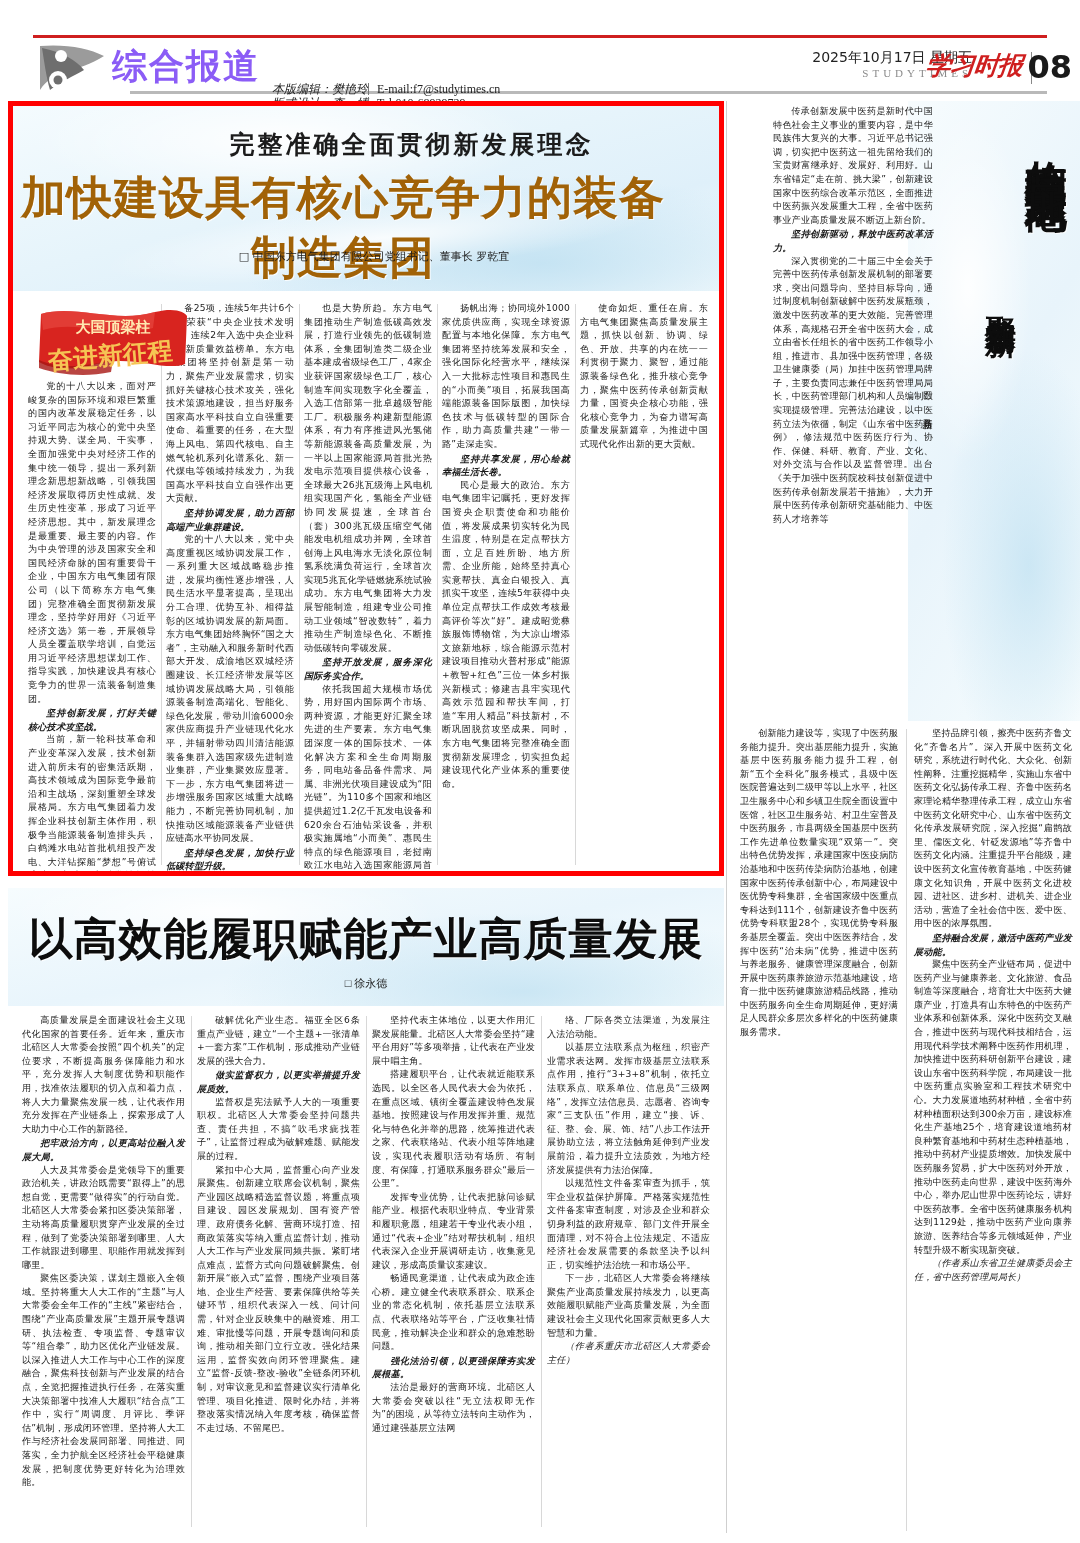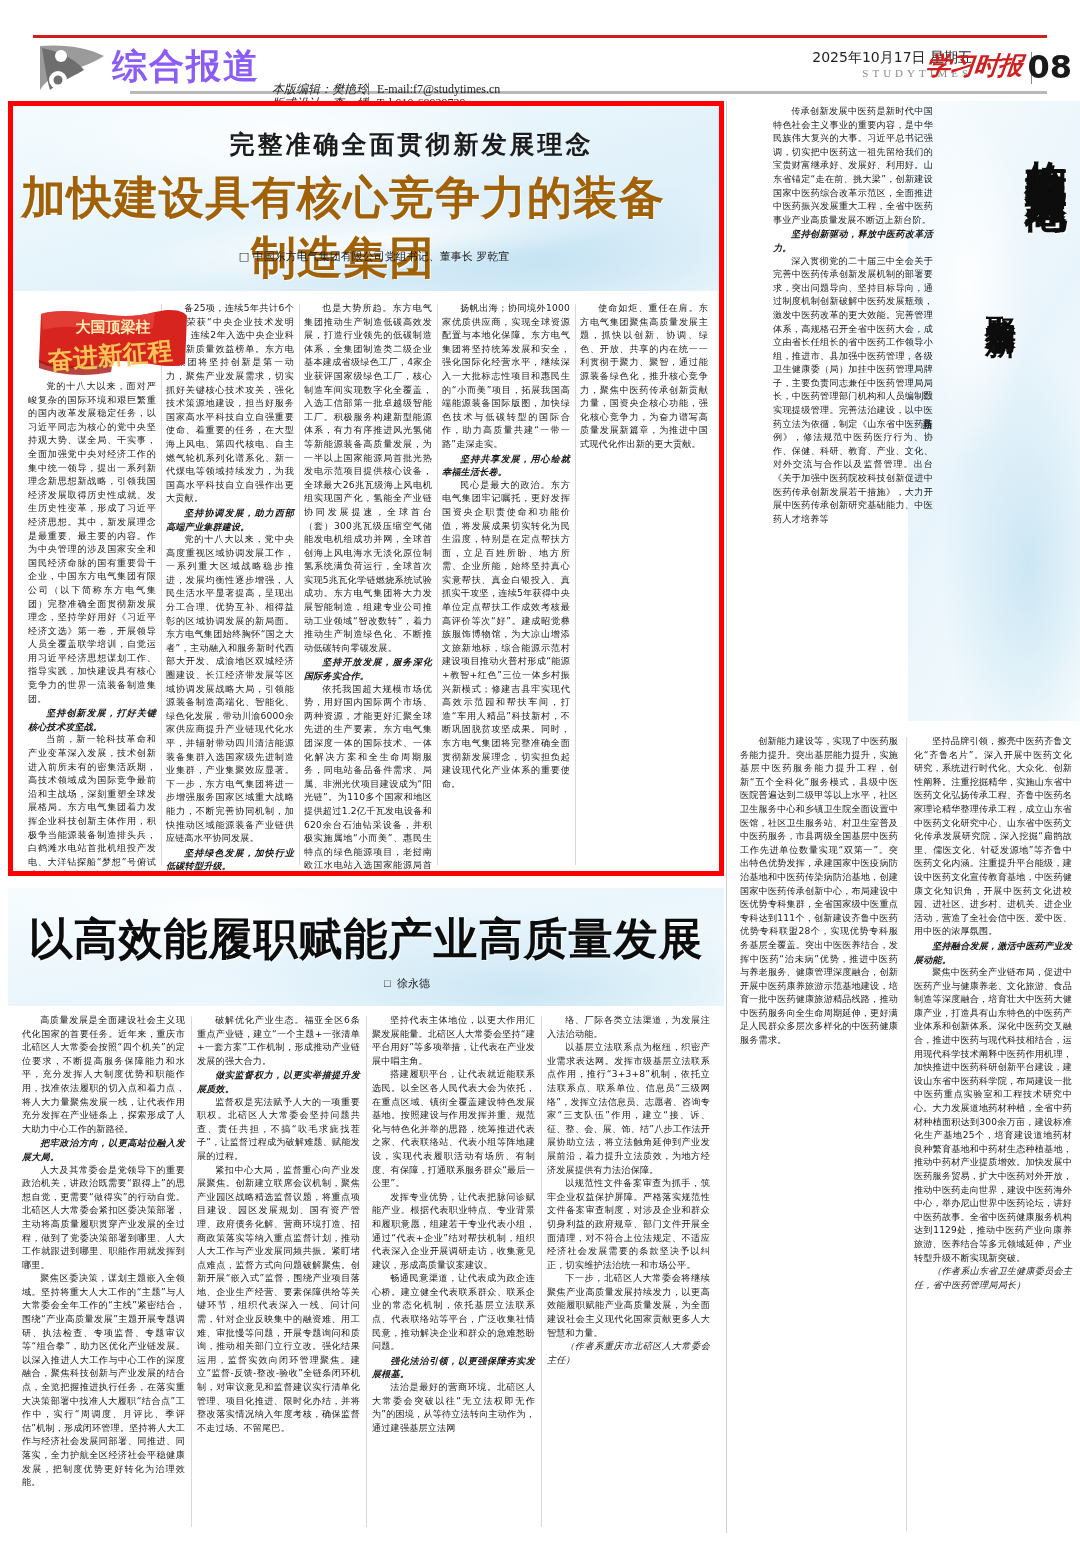--- a/index.html
+++ b/index.html
@@ -108,21 +108,21 @@
     overflow:hidden;
   }
   .art2-title{
     position:absolute;left:0;top:22px;width:716px;text-align:center;
     font-family:"DejaVu Sans","Liberation Sans",sans-serif;
     font-size:44px;font-weight:bold;color:#0d0d0d;letter-spacing:1px;
     text-shadow:1px 1px 0 rgba(255,255,255,.85);
   }
   .art2-by{
     position:absolute;left:0;top:88px;width:716px;text-align:center;
-    font-size:11px;color:#1a1a1a;font-family:Liberation Mono, monospace;padding-left:41px;
+    font-size:11px;color:#1a1a1a;font-family:Liberation Serif, serif;
   }
   .cols-b{
     position:absolute;left:16px;top:1014px;width:700px;height:515px;display:flex;
   }
   .cols-b .col{width:175px;padding:0 6px;box-sizing:border-box;position:relative;}
   .cols-b .col + .col:before{
     content:"";position:absolute;left:0;top:2px;bottom:2px;width:1px;background:#d8d8d8;
   }
 
   
@@ -153,21 +153,21 @@
     text-shadow:1px 1px 0 rgba(255,255,255,.85);
     height:400px;
   }
   .v-by{
     position:absolute;right:146px;top:288px;
     writing-mode:vertical-rl;text-orientation:upright;
     font-size:10px;color:#1a1a1a;font-family:"DejaVu Sans",sans-serif;
   }
   .art3-col1{position:absolute;left:4px;top:4px;width:172px;height:616px;padding:0 6px;box-sizing:border-box;margin-left:31px;}
   .cols-c{position:absolute;left:0px;top:626px;width:348px;height:806px;display:flex;}
-  .cols-c .col{width:174px;padding:0 8px;box-sizing:border-box;position:relative;margin-top:8px;}
+  .cols-c .col{width:174px;padding:0 8px;box-sizing:border-box;position:relative;}
   .cols-c .col + .col:before{
     content:"";position:absolute;left:0;top:2px;bottom:2px;width:1px;background:#d8d8d8;
   }
   .vrule{position:absolute;left:726px;top:101px;width:1px;height:1432px;background:#cfcfcf;}
 </style>
 </head>
 <body>
 
 <div class="page">
 

